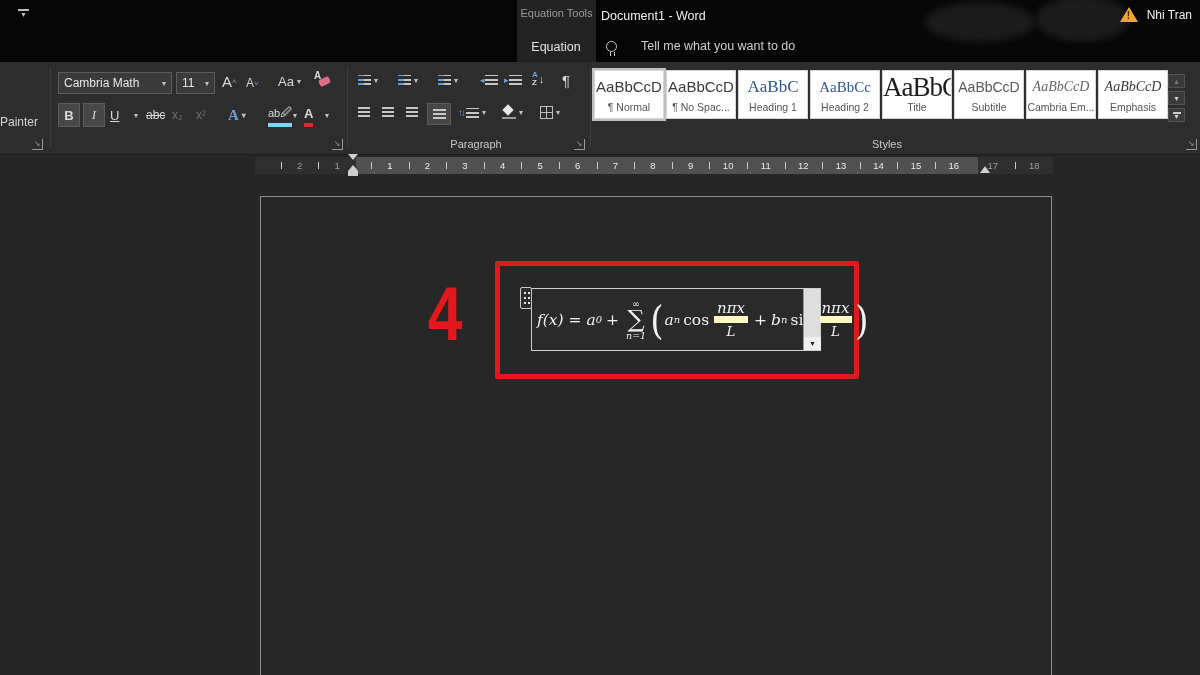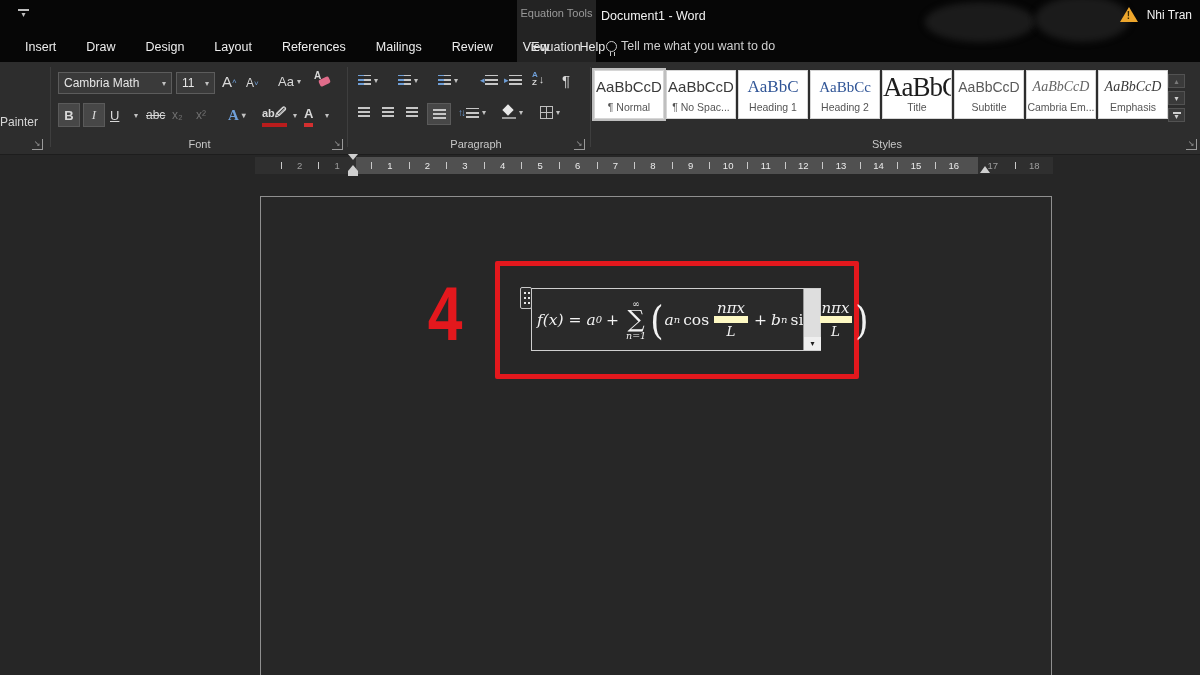--- a/index.html
+++ b/index.html
@@ -12,21 +12,21 @@
   .blob { position:absolute; background:#1b1b1b; border-radius:50%; filter:blur(3px); }
   .blob.b1 { left:925px; top:2px; width:110px; height:40px; }
   .blob.b2 { left:1035px; top:-4px; width:95px; height:46px; }
   .qat { position:absolute; left:18px; top:9px; width:11px; height:10px; border-top:2px solid #bdbdbd; color:#bdbdbd; font-size:8px; line-height:8px; text-align:center; }
   .ctx-col { position:absolute; left:517px; top:0; width:79px; height:62px; background:#232323; }
   .ctx-title { position:absolute; left:0; top:7px; width:79px; text-align:center; color:#9a9a9a; font-size:11px; }
   .ctx-tab { position:absolute; left:0; top:40px; width:78px; text-align:center; color:#e3e3e3; font-size:12.5px; }
   .doc-title { position:absolute; left:601px; top:9px; color:#f2f2f2; font-size:12.5px; }
   .tabs { position:absolute; left:10px; top:40px; display:flex; }
   .tab { color:#ededed; font-size:12.5px; padding:0 15px; cursor:default; }
-  .tellme { position:absolute; left:606px; top:39px; display:flex; align-items:center; gap:4px; }
+  .tellme { position:absolute; left:606px; top:39px; display:flex; align-items:center; gap:24px; }
   .bulb { width:11px; height:11px; border:1.3px solid #c9c9c9; border-radius:50%; position:relative; }
   .bulb::after { content:""; position:absolute; left:3px; top:10px; width:3px; height:4px; border-left:1.3px solid #c9c9c9; border-right:1.3px solid #c9c9c9; }
   .tellme-text { color:#cfcfcf; font-size:12.5px; }
   .account { position:absolute; right:8px; top:7px; display:flex; align-items:center; gap:9px; }
   .warn { position:relative; width:0; height:0; border-left:9px solid transparent; border-right:9px solid transparent; border-bottom:15px solid #eda62c; }
   .warn span { position:absolute; left:-2px; top:3px; color:#3a2a05; font-size:10px; font-weight:bold; }
   .user { color:#f2f2f2; font-size:12px; }
 
   
   .ribbon { position:absolute; left:0; top:62px; width:1200px; height:93px; background:#2d2d2d; border-bottom:1px solid #1d1d1d; }
@@ -128,31 +128,20 @@
     <div class="blob b2"></div>
     <div class="qat">▾</div>
 
     <div class="ctx-col">
       <div class="ctx-title">Equation Tools</div>
       <div class="ctx-tab">Equation</div>
     </div>
 
     <div class="doc-title">Document1  -  Word</div>
 
-    <div class="tabs">
-      <span class="tab">Insert</span>
-      <span class="tab">Draw</span>
-      <span class="tab">Design</span>
-      <span class="tab">Layout</span>
-      <span class="tab">References</span>
-      <span class="tab">Mailings</span>
-      <span class="tab">Review</span>
-      <span class="tab">View</span>
-      <span class="tab">Help</span>
-    </div>
 
     <div class="tellme">
       <span class="bulb"></span>
       <span class="tellme-text">Tell me what you want to do</span>
     </div>
 
     <div class="account">
       <span class="warn">
           <span>!</span>
         </span>
@@ -210,32 +199,31 @@
     <div class="btn dim" style="left:172px; top:41px; height:24px; font-size:12px;">
         <span>x₂</span>
       </div>
     <div class="btn dim" style="left:196px; top:41px; height:24px; font-size:12px;">
         <span>x²</span>
       </div>
     <div class="btn" style="left:228px; top:41px; height:24px; color:#6f9fd8; font-weight:bold; font-family:'Liberation Serif',serif; font-size:15px;">
       <span>A</span>
       <span class="caret">▾</span>
     </div>
-    <div class="btn" style="left:262px; top:41px; height:24px; font-size:11px; border-bottom:4px solid #b91c1c;font-weight:bold;"><span>ab</span>🖉</div>
+    <div class="btn" style="left:268px; top:41px; height:24px; font-size:11px; border-bottom:4px solid #7dd3fc;"><span>ab</span>🖉</div>
     <div class="btn" style="left:290px; top:41px; height:24px;">
         <span class="caret">▾</span>
       </div>
     <div class="btn" style="left:304px; top:41px; height:24px; font-weight:bold; border-bottom:4px solid #d32f2f;">
         <span>A</span>
       </div>
     <div class="btn" style="left:322px; top:41px; height:24px;">
         <span class="caret">▾</span>
       </div>
 
-    <div class="group-label" style="left:52px; width:295px;">Font</div>
     <div class="launcher" style="left:332px; top:77px;">↘</div>
 
     <div class="btn" style="left:358px; top:13px;">
         <span class="lines accent"></span>
         <span class="caret">▾</span>
       </div>
     <div class="btn" style="left:398px; top:13px;">
         <span class="lines accent"></span>
         <span class="caret">▾</span>
       </div>

